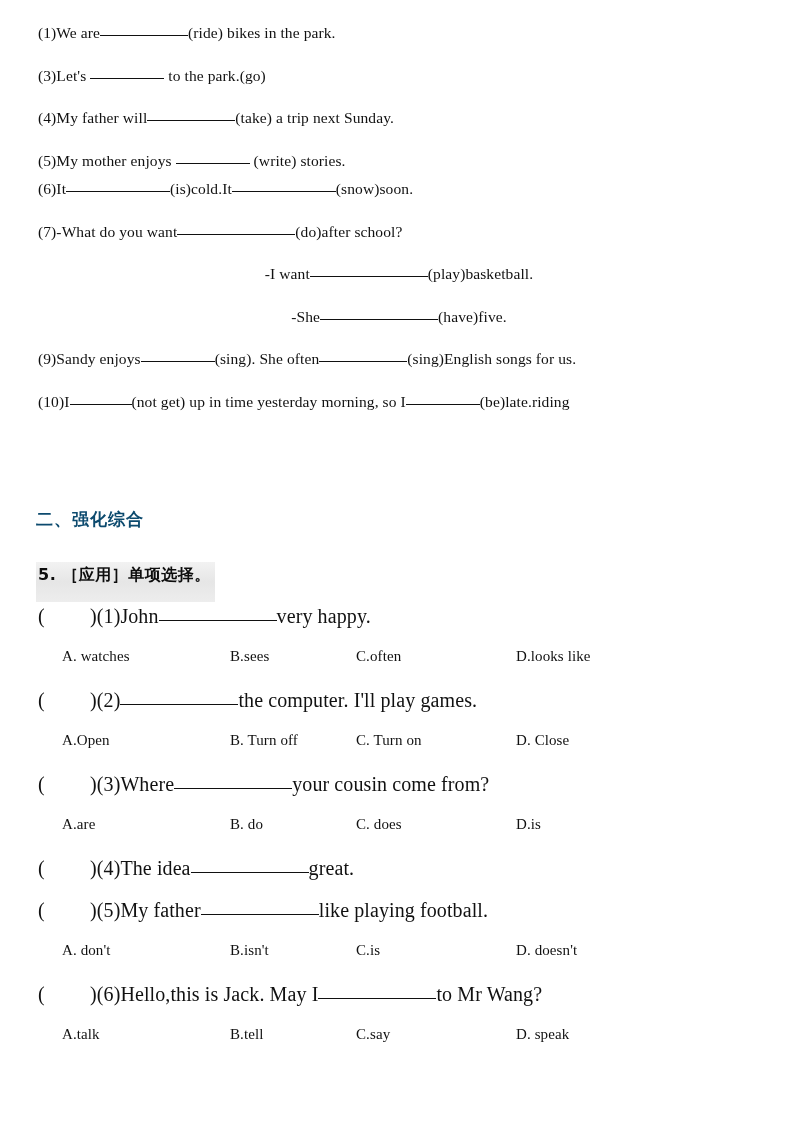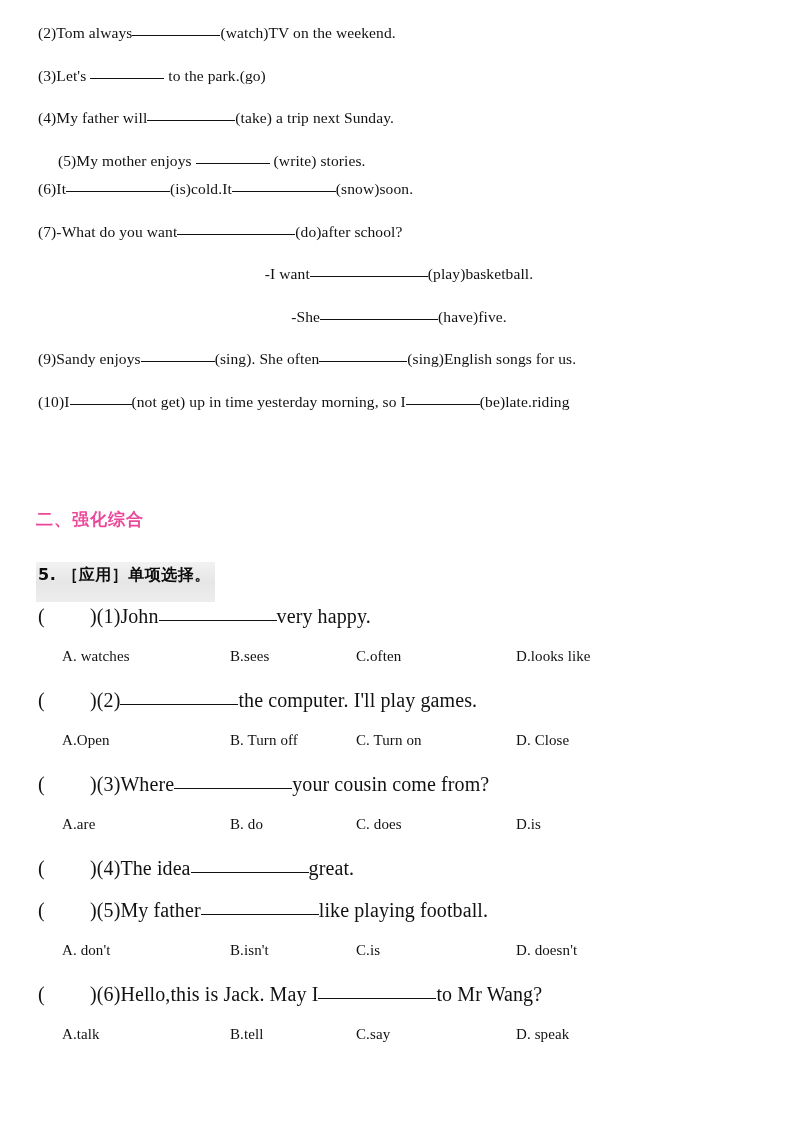--- a/index.html
+++ b/index.html
@@ -31,21 +31,21 @@
     width: 720px;
   }
   .q-line {
     font-size: 15.5px;
     line-height: 1.0;
     color: #111;
     white-space: nowrap;
     letter-spacing: 0.1px;
     margin-bottom: 26px;
   }
-  .q-line.tight { margin-bottom: 12px; margin-left: 20px; }
+  .q-line.tight { margin-bottom: 12px; }
   .q-line.sub {
     margin-left: 2px;
     text-align: center;
   }
   .blank {
     display: inline-block;
     border-bottom: 1.4px solid #111;
     vertical-align: 2px;
     height: 11px;
   }
@@ -57,21 +57,21 @@
 
   
   .cn-head {
     position: absolute;
     left: 36px;
     top: 508px;
     font-family: "DejaVu Sans", "Liberation Sans", sans-serif;
     font-size: 17px;
     font-weight: bold;
     letter-spacing: 1px;
-    color: #ec4899;
+    color: #0c4a6e;
   }
   .sub-head {
     position: absolute;
     left: 36px;
     top: 562px;
     font-family: "DejaVu Sans", "Liberation Sans", sans-serif;
     font-size: 16px;
     font-weight: bold;
     letter-spacing: 0.5px;
     color: #0d0d0d;
@@ -117,24 +117,24 @@
   .opt-c { left: 318px; }
   .opt-d { left: 478px; }
 </style>
 </head>
 <body>
 
 <div class="page">
 
   <div class="fill-block">
 
-
-    <div class="q-line">
-      <span>(2)Tom always</span><span class="blank b-lg"></span><span>(watch)TV on the weekend.</span>
-    </div>
+    <div class="q-line">
+      <span>(1)We are</span><span class="blank b-lg"></span><span>(ride) bikes in the park.</span>
+    </div>
+
 
     <div class="q-line">
       <span>(3)Let's </span><span class="blank b-md"></span><span> to the park.(go)</span>
     </div>
 
     <div class="q-line">
       <span>(4)My father will</span><span class="blank b-lg"></span><span>(take) a trip next Sunday.</span>
     </div>
 
     <div class="q-line tight">

